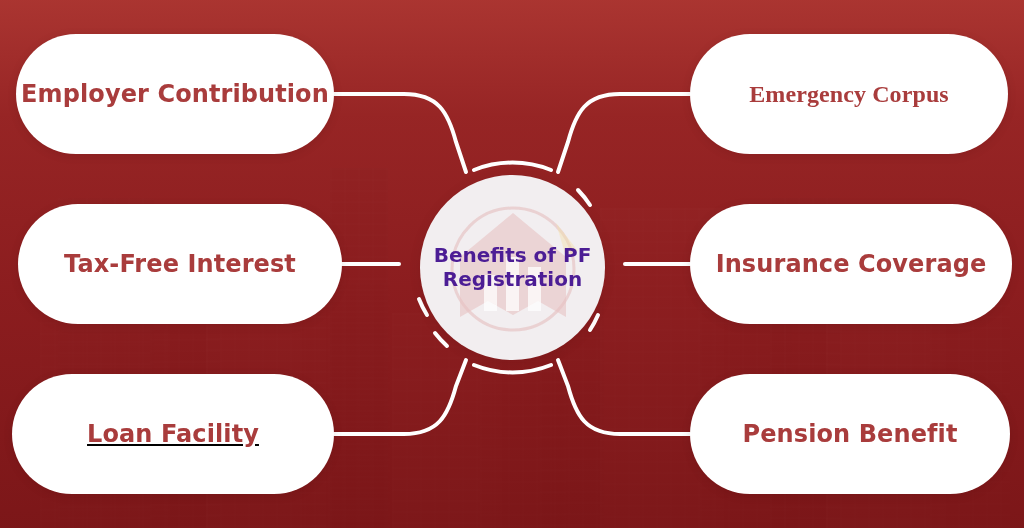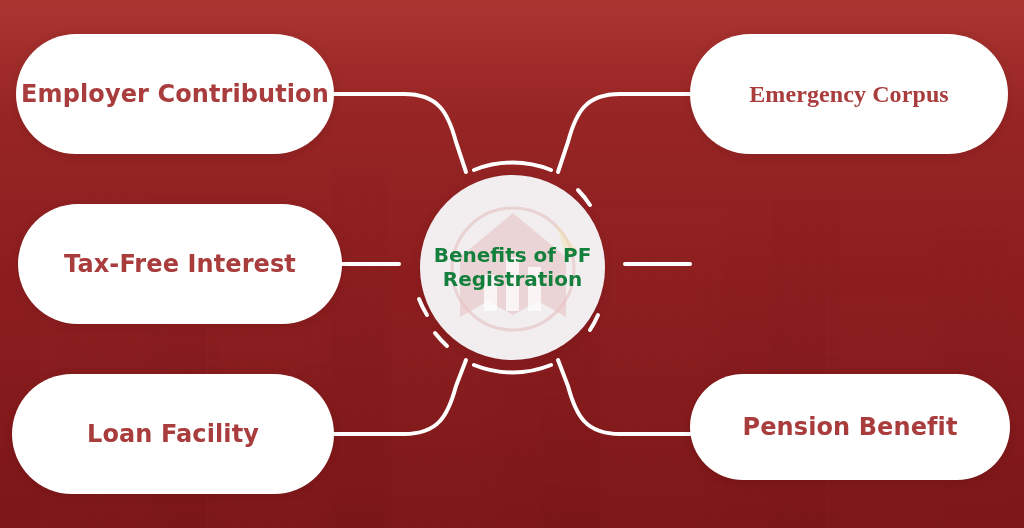--- a/index.html
+++ b/index.html
@@ -104,21 +104,21 @@
   .hub-watermark {
     position: absolute;
     left: 50%;
     top: 52%;
     transform: translate(-50%, -50%);
     opacity: 0.95;
   }
   .hub-title {
     position: relative;
     z-index: 2;
-    color: #15803d;
+    color: #4c1d95;
     font-size: 20px;
     font-weight: 700;
     line-height: 1.18;
     text-align: center;
     width: 160px;
   }
   .hub-ring {
     position: absolute;
     left: 402px;
     top: 157px;
@@ -199,26 +199,29 @@
   </div>
 
   <div class="pill" style="left:16px; top:34px; width:318px; height:120px;">
     <span class="pill-label">Employer Contribution</span>
   </div>
 
   <div class="pill" style="left:18px; top:204px; width:324px; height:120px;">
     <span class="pill-label">Tax-Free Interest</span>
   </div>
 
-  <div class="pill" style="left:12px; top:374px; width:322px; height:120px;">
+  <div class="pill" style="left:12px; top:374px; width:322px; height:120px;text-decoration:underline;">
     <span class="pill-label">Loan Facility</span>
   </div>
 
   <div class="pill" style="left:690px; top:34px; width:318px; height:120px;font-family:Liberation Serif, serif;">
     <span class="pill-label">Emergency Corpus</span>
   </div>
 
-
-  <div class="pill" style="left:690px; top:374px; width:320px; height:106px;">
+  <div class="pill" style="left:690px; top:204px; width:322px; height:120px;">
+    <span class="pill-label">Insurance Coverage</span>
+  </div>
+
+  <div class="pill" style="left:690px; top:374px; width:320px; height:120px;">
     <span class="pill-label">Pension Benefit</span>
   </div>
 
 </div>
 
 </body></html>

